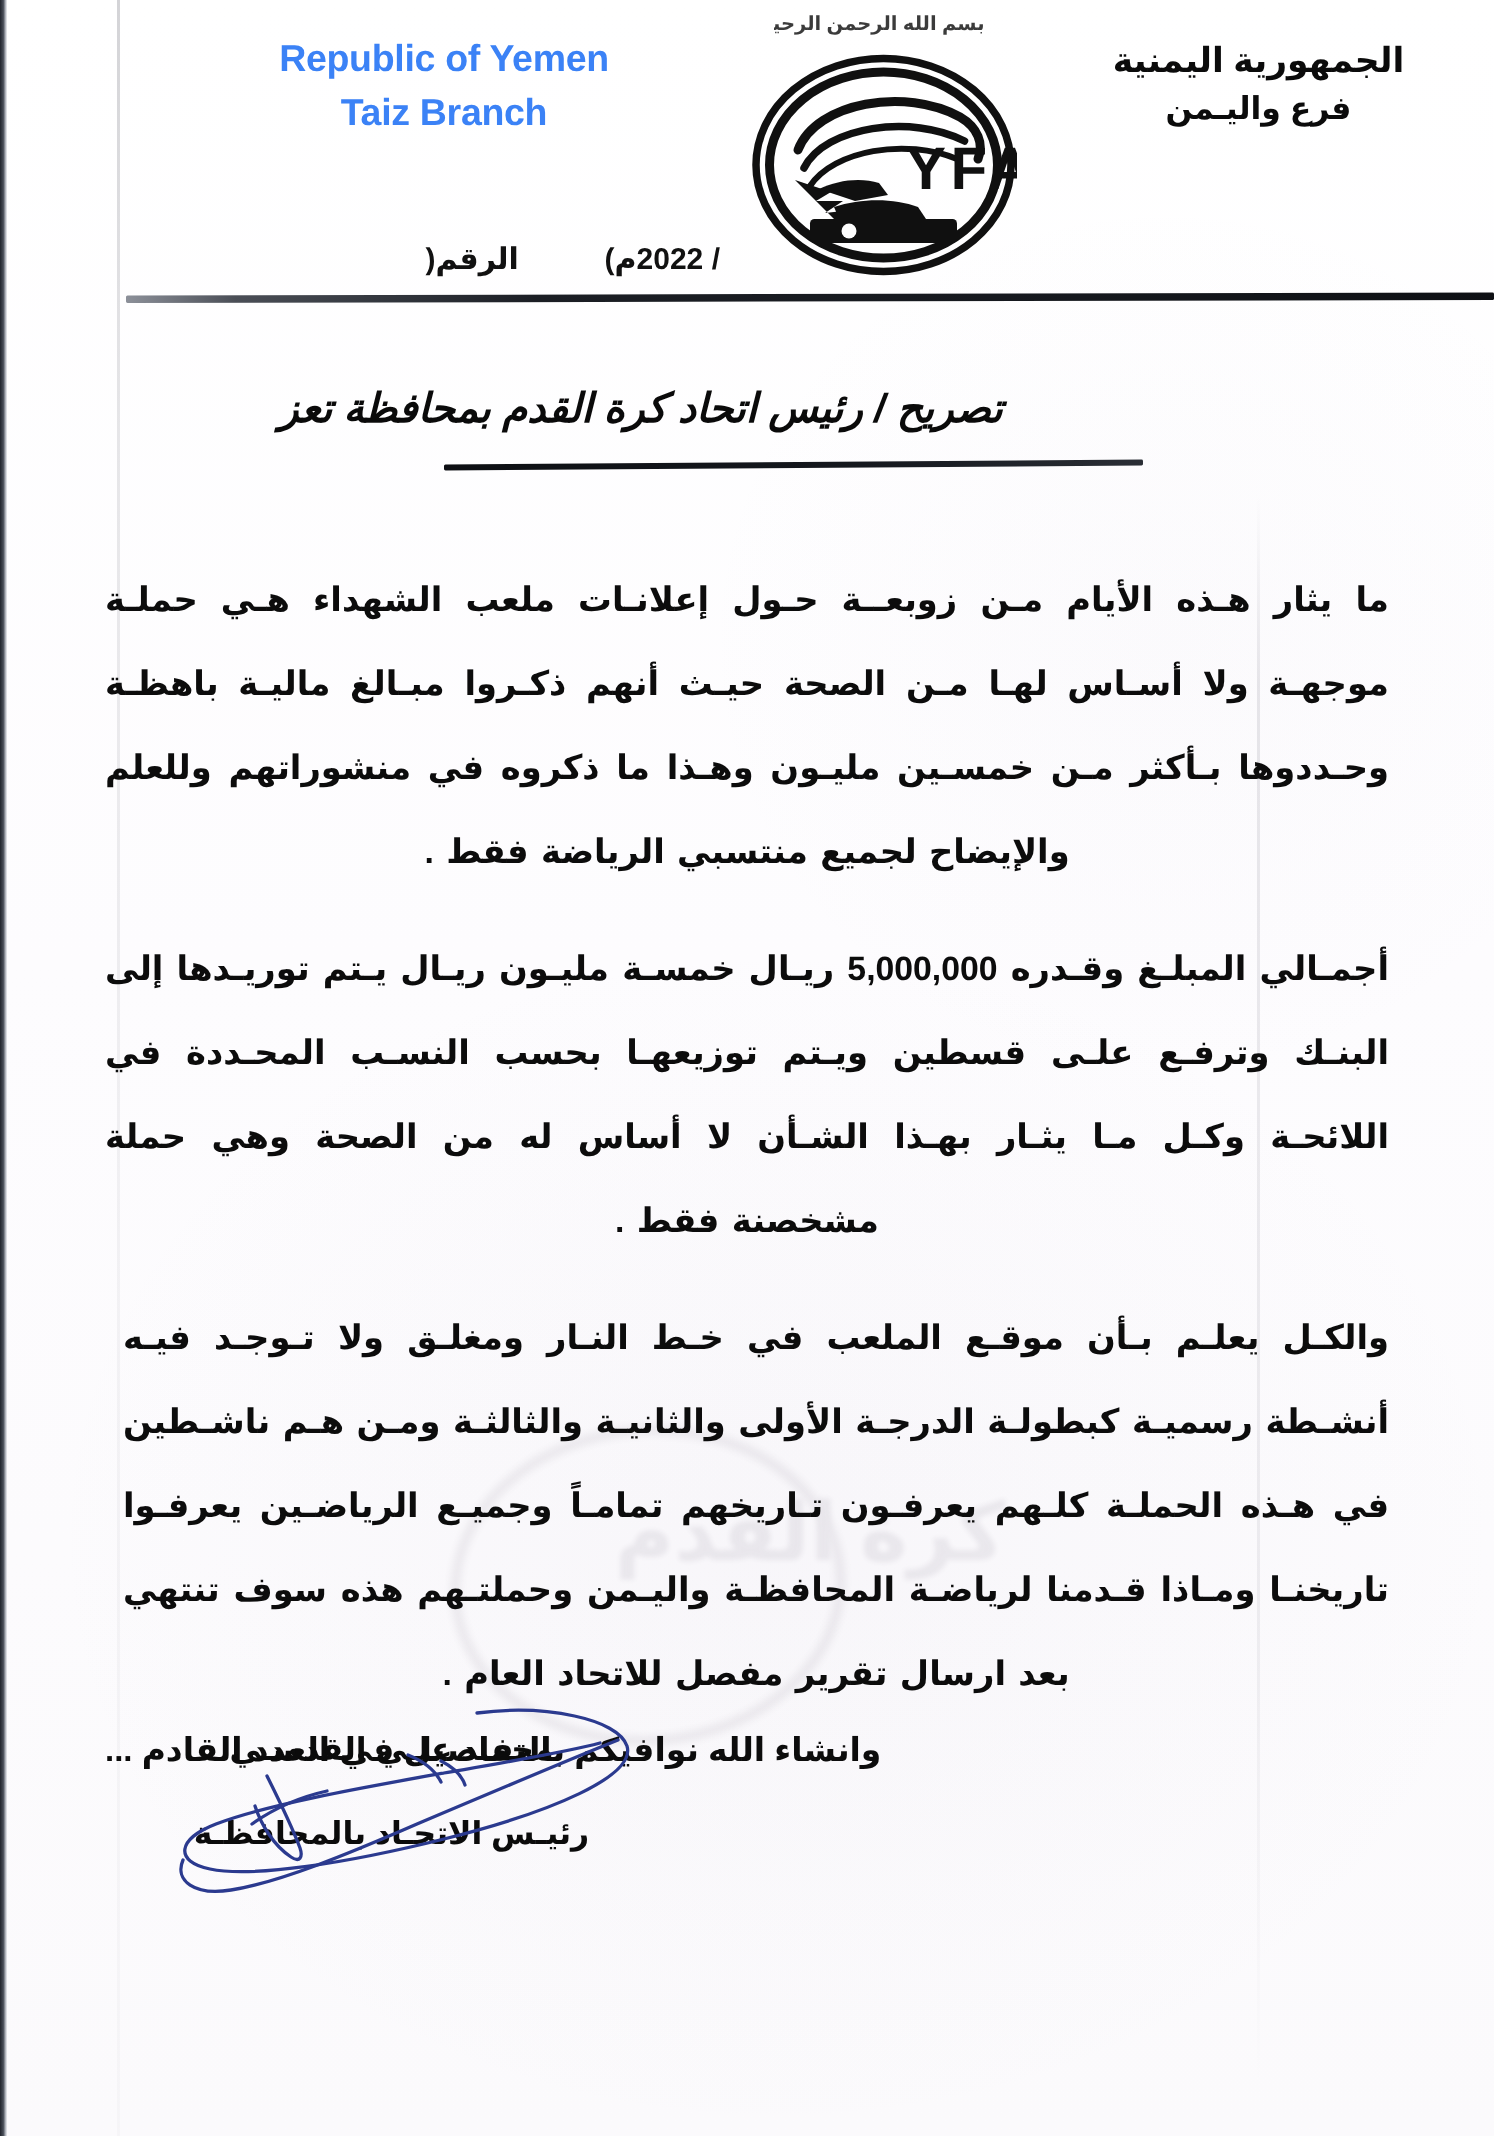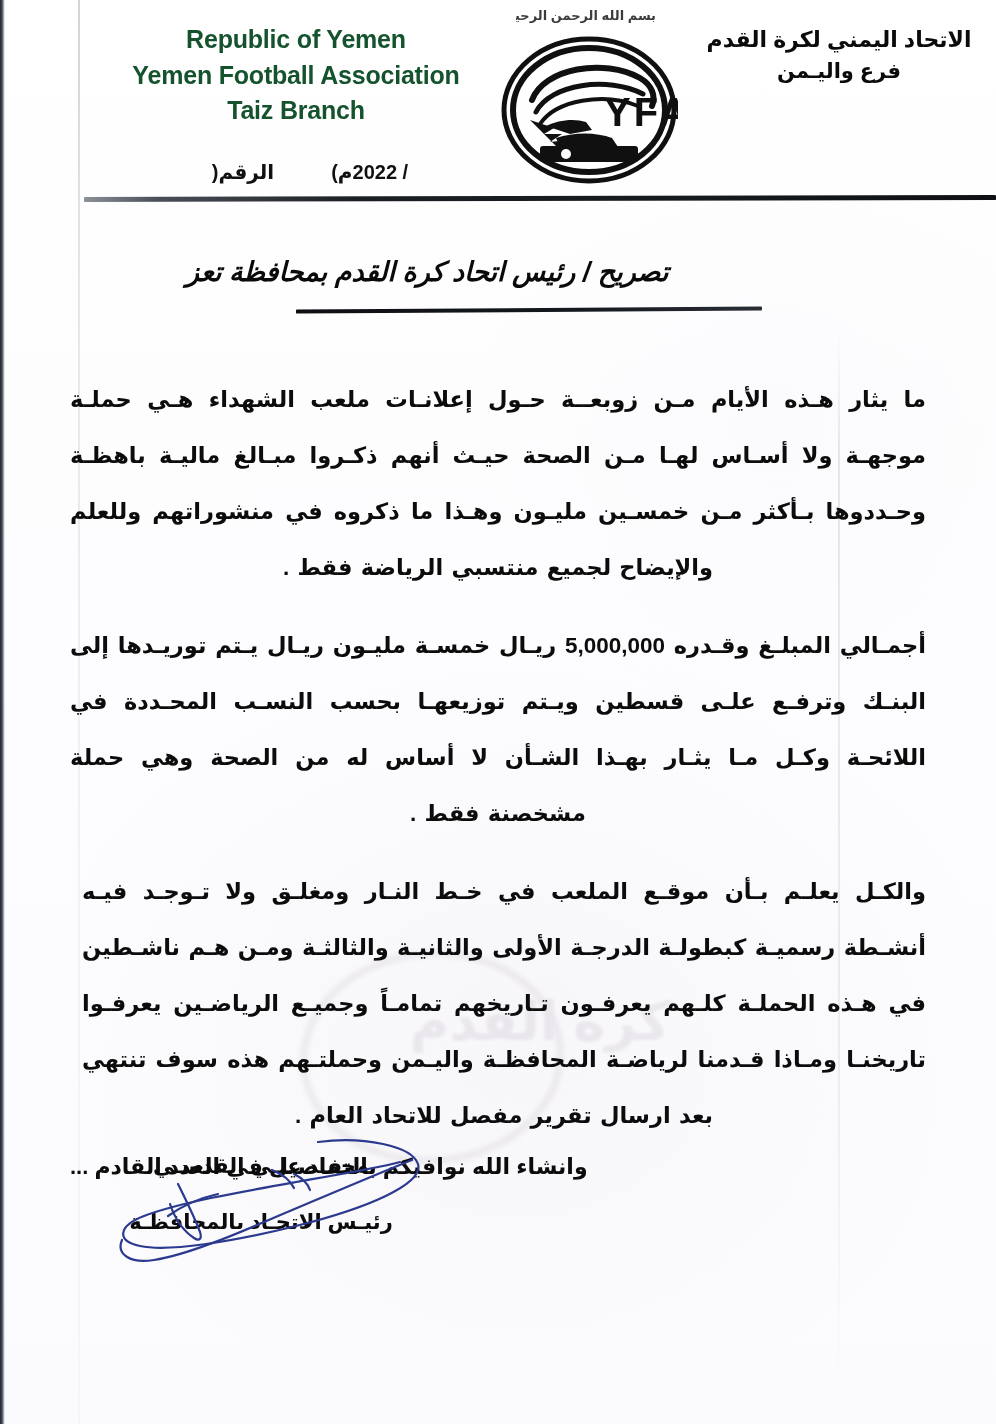--- a/index.html
+++ b/index.html
@@ -61,32 +61,32 @@
   }
   .lh-en {
     position: absolute;
     left: 96px;
     top: 22px;
     width: 400px;
     text-align: center;
     font-weight: 700;
     line-height: 1.42;
     letter-spacing: -0.2px;
-    color: #14532d;
+    color: #3b82f6;
   }
   .lh-en .l1 { font-size: 25px; }
   .lh-en .l2 { font-size: 25px; }
   .lh-en .l3 { font-size: 25px; }
 
   .lh-ref {
     position: absolute;
     left: 140px;
     top: 160px;
     width: 340px;
-    text-align: center;
+    text-align: right;
     direction: rtl;
     font-size: 20px;
     font-weight: 700;
     color: #111;
     white-space: nowrap;
   }
   .lh-ref .ref-gap { display: inline-block; width: 46px; }
 
   .lh-ar {
     position: absolute;
@@ -281,32 +281,31 @@
 
   <div class="paper-tint"></div>
   <div class="scan-edge-left"></div>
   <div class="fold-line"></div>
   <div class="crease-right"></div>
 
   <div class="letterhead">
 
     <div class="lh-en">
       <div class="l1">Republic of Yemen</div>
-      <div class="l2">Yemen Football Association</div>
       <div class="l3">Taiz Branch</div>
     </div>
 
     <div class="lh-ref">
       <span>/ 2022م)</span>
       <span class="ref-gap"></span>
       <span>الرقم(</span>
     </div>
 
     <div class="lh-ar">
-      <div class="a2">الاتحاد اليمني لكرة القدم</div>
+      <div class="a1">الجمهورية اليمنية</div>
       <div class="a3">فرع واليـمن</div>
     </div>
 
     <div class="logo-wrap">
       <div class="logo-bismillah">بسم الله الرحمن الرحيم</div>
       <svg class="logo-oval" width="178" height="152" viewBox="0 0 178 152">
         <ellipse cx="89" cy="76" rx="85" ry="71" fill="none" stroke="#101010" stroke-width="5"></ellipse>
         <ellipse cx="89" cy="76" rx="76" ry="62" fill="none" stroke="#101010" stroke-width="6"></ellipse>
         <path d="M32 66 C44 34, 104 24, 140 44 C152 51, 156 62, 152 72" fill="none" stroke="#101010" stroke-width="6" stroke-linecap="round"></path>
         <path d="M36 78 C50 50, 108 42, 143 60" fill="none" stroke="#101010" stroke-width="5" stroke-linecap="round"></path>

